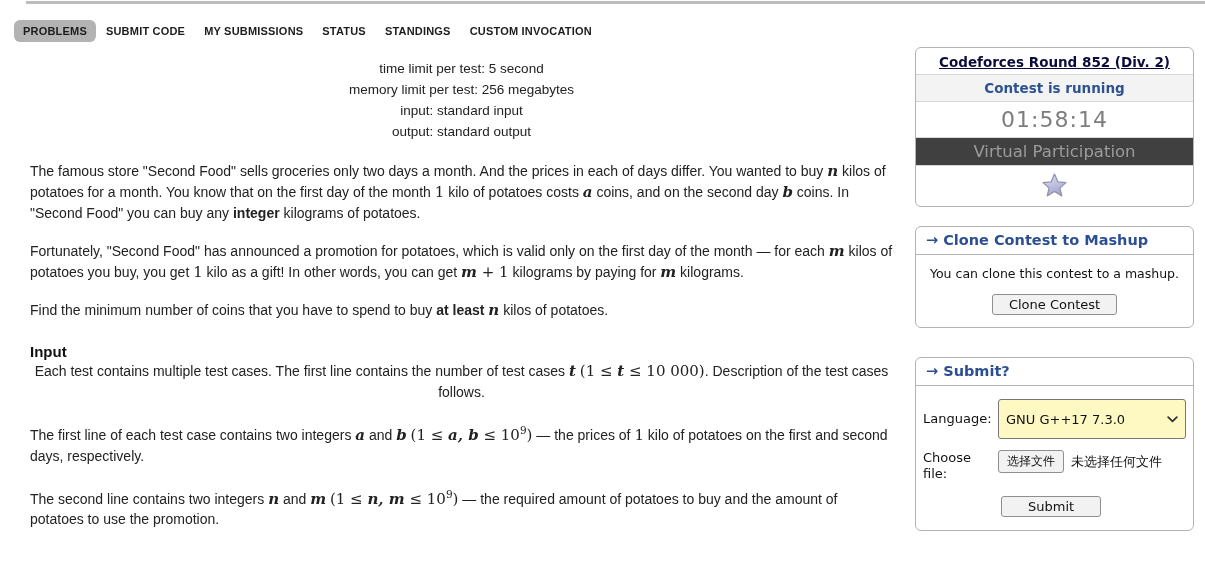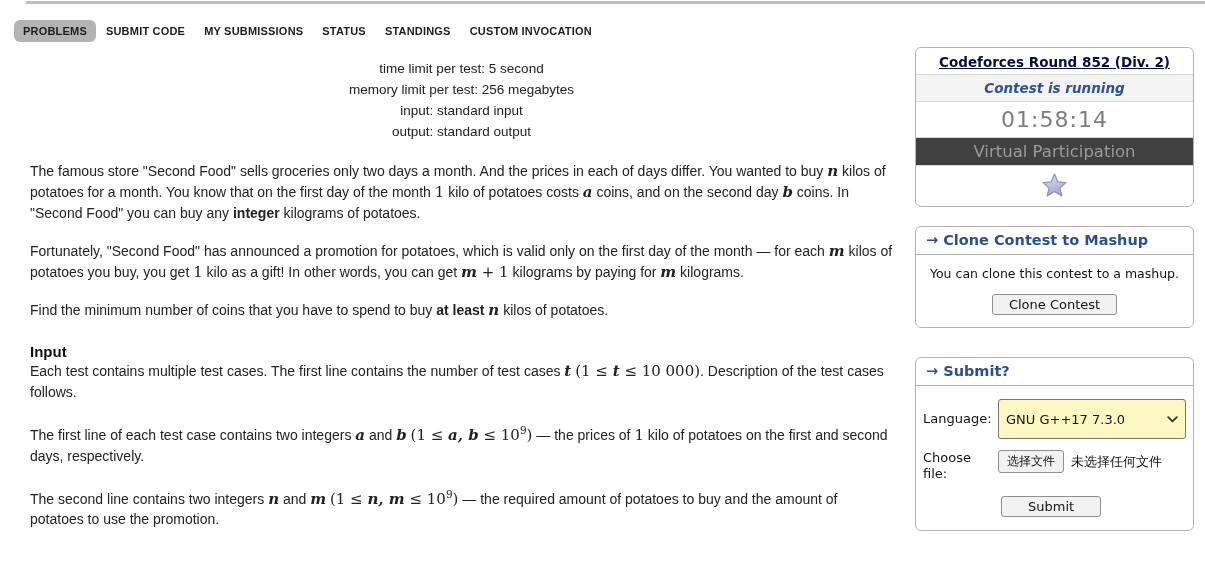--- a/index.html
+++ b/index.html
@@ -18,37 +18,37 @@
   }
   .tab.active{background:#b3b3b3;}
 
   
   .content{position:absolute;left:30px;top:58px;width:863px;}
   .ptitle{font-size:21px;font-weight:400;color:#222;text-align:center;margin:8px 0 12px;}
   .limits{text-align:center;font-size:13.5px;line-height:21px;color:#222;}
   .para{font-size:14px;line-height:21px;margin:17px 0;color:#222;}
   .para:first-of-type{margin-top:19px;}
   .sec-title{font-size:15px;font-weight:bold;color:#111;margin:22px 0 1px;}
-  .sec-title + .para{margin-top:0;}
+  .sec-title + .para{margin-top:0;text-align:center;}
   .seg-m{font-family:"DejaVu Serif",serif;font-style:italic;font-weight:bold;font-size:15px;}
   .seg-n{font-family:"DejaVu Serif",serif;font-size:15px;}
   .seg-b{font-weight:bold;}
   sup.seg-sup{font-family:"DejaVu Serif",serif;font-size:10.5px;}
 
   
   .sidebar{position:absolute;left:915px;top:47px;width:279px;font-family:"DejaVu Sans",sans-serif;}
   .sbox{border:1px solid #b3b3b3;border-radius:6px;background:#fff;overflow:hidden;}
   .sbox-contest{margin-bottom:19px;}
   .sbox-clone{margin-bottom:29px;}
 
   .srow{text-align:center;border-bottom:1px solid #d7d7d7;}
   .srow:last-child{border-bottom:none;}
   .srow.caption{padding:4px 4px 3px;}
   .caption a{font-size:13.5px;font-weight:bold;color:#0c0c3c;text-decoration:underline;cursor:pointer;}
-  .srow.status{background:#f3f3f3;color:#2c5291;font-weight:bold;font-size:13.5px;padding:5px 0;font-style:italic;}
+  .srow.status{background:#f3f3f3;color:#2c5291;font-weight:bold;font-size:13.5px;padding:5px 0;}
   .srow.timer{font-size:22px;color:#7d7d7d;padding:5px 0;letter-spacing:1px;}
   .srow.vp{background:#404040;color:#9b9b9b;font-size:16.5px;padding:4px 0;}
   .srow.starrow{padding:7px 0 5px;}
   .starrow svg{cursor:pointer;}
 
   .shead{
     padding:5px 10px 6px;border-bottom:1px solid #b3b3b3;
     color:#2c4f93;font-weight:bold;font-size:14.5px;
   }
   .sbody{padding:11px 8px 12px;}

